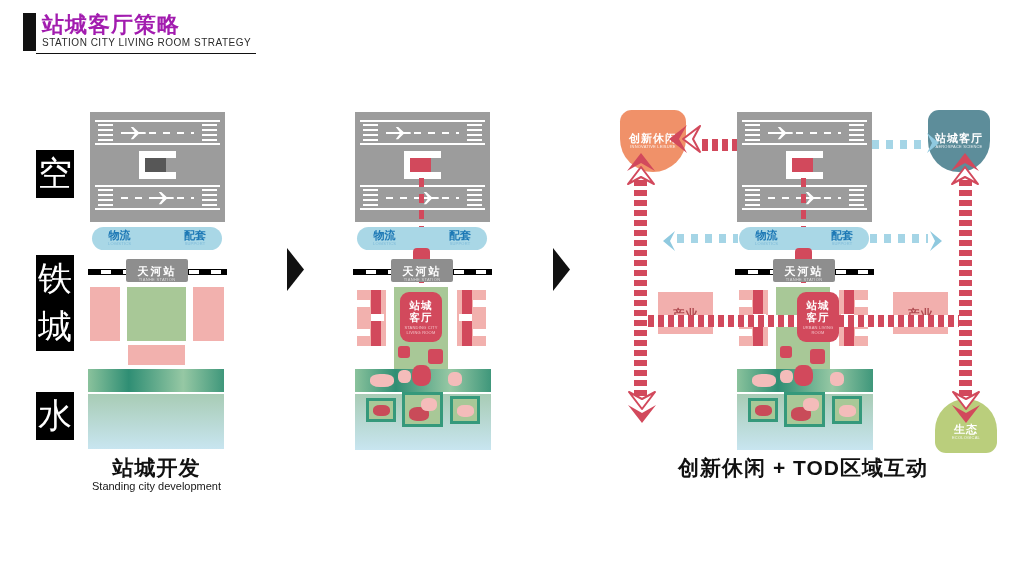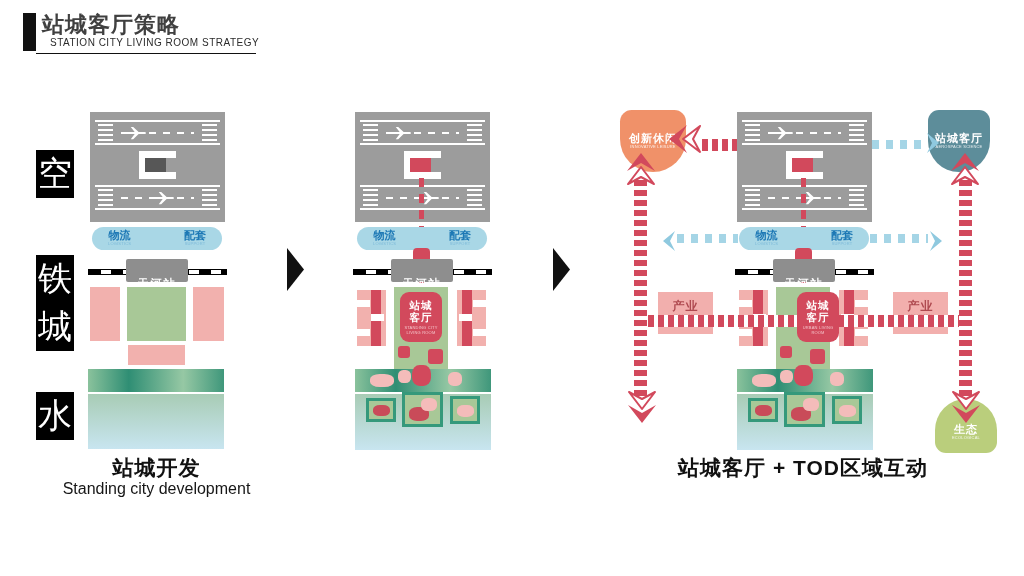--- a/index.html
+++ b/index.html
@@ -1,22 +1,22 @@
 <!DOCTYPE html>
 <html><head>
 <meta charset="utf-8">
 <style>
   html,body{margin:0;padding:0;background:#fff;}
   .stage{position:relative;width:1024px;height:576px;background:#fff;overflow:hidden;
          font-family:"Liberation Sans",sans-serif;}
   .abs{position:absolute;}
   
   .hdr-bar{position:absolute;left:23px;top:13px;width:13px;height:38px;background:#111;}
-  .hdr-title{position:absolute;left:42px;top:10px;font-size:22px;font-weight:bold;color:#404040;letter-spacing:1px;}
-  .hdr-sub{position:absolute;left:42px;top:37px;font-size:10px;color:#2b2b2b;letter-spacing:.5px;margin-left:8px;}
+  .hdr-title{position:absolute;left:42px;top:10px;font-size:22px;font-weight:bold;color:#a21caf;letter-spacing:1px;}
+  .hdr-sub{position:absolute;left:42px;top:37px;font-size:10px;color:#2b2b2b;letter-spacing:.5px;}
   .hdr-line{position:absolute;left:36px;top:53px;width:220px;height:1px;background:#111;}
   
   .kanji{position:absolute;left:36px;width:38px;height:48px;background:#000;color:#fff;
          font-family:"DejaVu Serif",serif;font-size:34px;line-height:47px;text-align:center;}
   
   .airport{position:absolute;width:135px;height:110px;background:#9C9C9C;}
   .runway{position:absolute;left:5px;right:5px;height:25px;border-top:2px solid #fff;border-bottom:2px solid #fff;box-sizing:border-box;}
   .thr{position:absolute;top:2px;bottom:2px;width:15px;background:repeating-linear-gradient(180deg,#fff 0 2px,transparent 2px 5px);}
   .thr.l{left:3px}.thr.r{right:3px}
   .rdash{position:absolute;left:26px;right:26px;top:50%;height:2px;transform:translateY(-50%);
@@ -28,21 +28,21 @@
   
   .pill{position:absolute;height:23px;background:#A9D7E6;border-radius:12px;display:flex;
         justify-content:space-between;padding:0 16px;box-sizing:border-box;}
   .pill .col{text-align:center;padding-top:3px;}
   .pill .zh{font-size:11px;font-weight:bold;color:#1D78B5;line-height:11px;}
   .pill .en{font-size:4px;color:#7CB9D8;line-height:5px;letter-spacing:.2px;}
   
   .rail{position:absolute;height:6px;border:1px solid #000;box-sizing:border-box;
         background:repeating-linear-gradient(90deg,#000 0 12px,#fff 12px 22px);}
   .sta{position:absolute;width:62px;height:23px;background:#8E8E8E;border-radius:2px;text-align:center;color:#fff;}
-  .sta .zh{font-size:11px;font-weight:bold;line-height:13px;letter-spacing:2px;padding-top:18px;}
+  .sta .zh{font-size:11px;font-weight:bold;line-height:13px;letter-spacing:2px;padding-top:6px;}
   .sta .en{font-size:4px;color:#DADADA;line-height:4px;letter-spacing:.3px;}
   
   .pinkblk{position:absolute;background:#F2B1AE;}
   .greenblk{position:absolute;background:#A8C897;}
   .band{position:absolute;height:23px;background:linear-gradient(90deg,#8AC29C 0%,#2F8E74 30%,#96C8A4 70%,#3F977B 100%);}
   .water{position:absolute;background:linear-gradient(180deg,#A8CCB5,#C8E5F0);}
   .frame{position:absolute;border:3px solid #35997B;background:#A8C897;box-sizing:border-box;}
   .dot{position:absolute;border-radius:40%;}
   .rsq{position:absolute;background:#D2495C;border-radius:3px;}
   
@@ -50,37 +50,37 @@
   .living .zh{font-size:10.5px;font-weight:bold;line-height:12px;letter-spacing:1px;}
   .living .en{font-size:4px;line-height:4.5px;color:#F3C2C8;margin-top:3px;letter-spacing:.2px;}
   .cline{position:absolute;width:5px;background:repeating-linear-gradient(180deg,#D2495C 0 9px,transparent 9px 16px);}
   .node{position:absolute;width:17px;height:17px;background:#D2495C;border-radius:4px;}
   
   .sblk{position:absolute;width:29px;height:56px;background:#F2B1AE;}
   .sblk .stripe{position:absolute;top:0;bottom:0;width:10px;background:#D2495C;}
   .sblk.lft .stripe{right:5px}.sblk.rgt .stripe{left:5px}
   .sblk .slot{position:absolute;background:#fff;width:13px;height:7px;}
   
-  .ind{position:absolute;width:55px;height:42px;background:#F2AFAD;text-align:center;padding-top:8px;box-sizing:border-box;}
+  .ind{position:absolute;width:55px;height:42px;background:#F2AFAD;text-align:center;padding-top:16px;box-sizing:border-box;}
   .ind .zh{font-size:12px;font-weight:bold;color:#AF4A50;line-height:13px;letter-spacing:1px;}
   .ind .en{font-size:4px;color:#CD8B88;letter-spacing:.3px;}
   
   .blob{position:absolute;text-align:center;color:#fff;box-sizing:border-box;}
   .blob .zh{font-size:11px;font-weight:bold;line-height:12px;letter-spacing:1px;}
   .blob .en{font-size:4px;opacity:.85;letter-spacing:.2px;}
   .blob.top{border-radius:12px 12px 34px 34px;padding-top:22px;}
   .blob.bot{border-radius:34px 34px 12px 12px;padding-top:20px;}
   
   .ladder-h{position:absolute;height:12px;background:repeating-linear-gradient(90deg,#D2495C 0 6px,#fff 6px 10px);}
   .ladder-v{position:absolute;width:13px;background:repeating-linear-gradient(180deg,#D2495C 0 6px,#fff 6px 10px);}
   .bdots-h{position:absolute;height:9px;background:repeating-linear-gradient(90deg,#A5D5E6 0 7px,transparent 7px 14px);}
   .tri{position:absolute;width:17px;height:43px;background:#111;clip-path:polygon(0 0,100% 50%,0 100%);}
   
   .cap-zh{position:absolute;font-size:21px;font-weight:bold;color:#111;text-align:center;letter-spacing:1px;}
-  .cap-en{position:absolute;font-size:16px;color:#161616;text-align:center;}
+  .cap-en{position:absolute;font-size:11px;color:#161616;text-align:center;}
 </style>
 </head>
 <body>
 
 <div class="stage">
 
   <div class="hdr-bar"></div>
   <div class="hdr-title">站城客厅策略</div>
   <div class="hdr-sub">STATION CITY LIVING ROOM STRATEGY</div>
   <div class="hdr-line"></div>
@@ -353,16 +353,16 @@
     <div class="ladder-v" style="left:344px;top:80px;height:220px"></div>
     <svg class="abs" style="left:335px;top:50px" width="30" height="36" viewBox="0 0 30 36">
       <path d="M2 34 L15 17 L28 34 L15 27 Z" fill="#fff" stroke="#D2495C" stroke-width="2" stroke-linejoin="round"></path>
       <path d="M1 21 L15 3 L29 21 L15 13 Z" fill="#D2495C"></path>
     </svg>
     <svg class="abs" style="left:336px;top:290px" width="30" height="36" viewBox="0 0 30 36">
       <path d="M2 2 L15 19 L28 2 L15 9 Z" fill="#fff" stroke="#D2495C" stroke-width="2" stroke-linejoin="round"></path>
       <path d="M1 15 L15 33 L29 15 L15 23 Z" fill="#D2495C"></path>
     </svg>
 
-    <div class="cap-zh" style="left:38px;top:354px;width:300px">站城客厅 + TOD区域互动</div>
+    <div class="cap-zh" style="left:38px;top:354px;width:300px">创新休闲 + TOD区域互动</div>
   </div>
 
 </div>
 
 </body></html>

